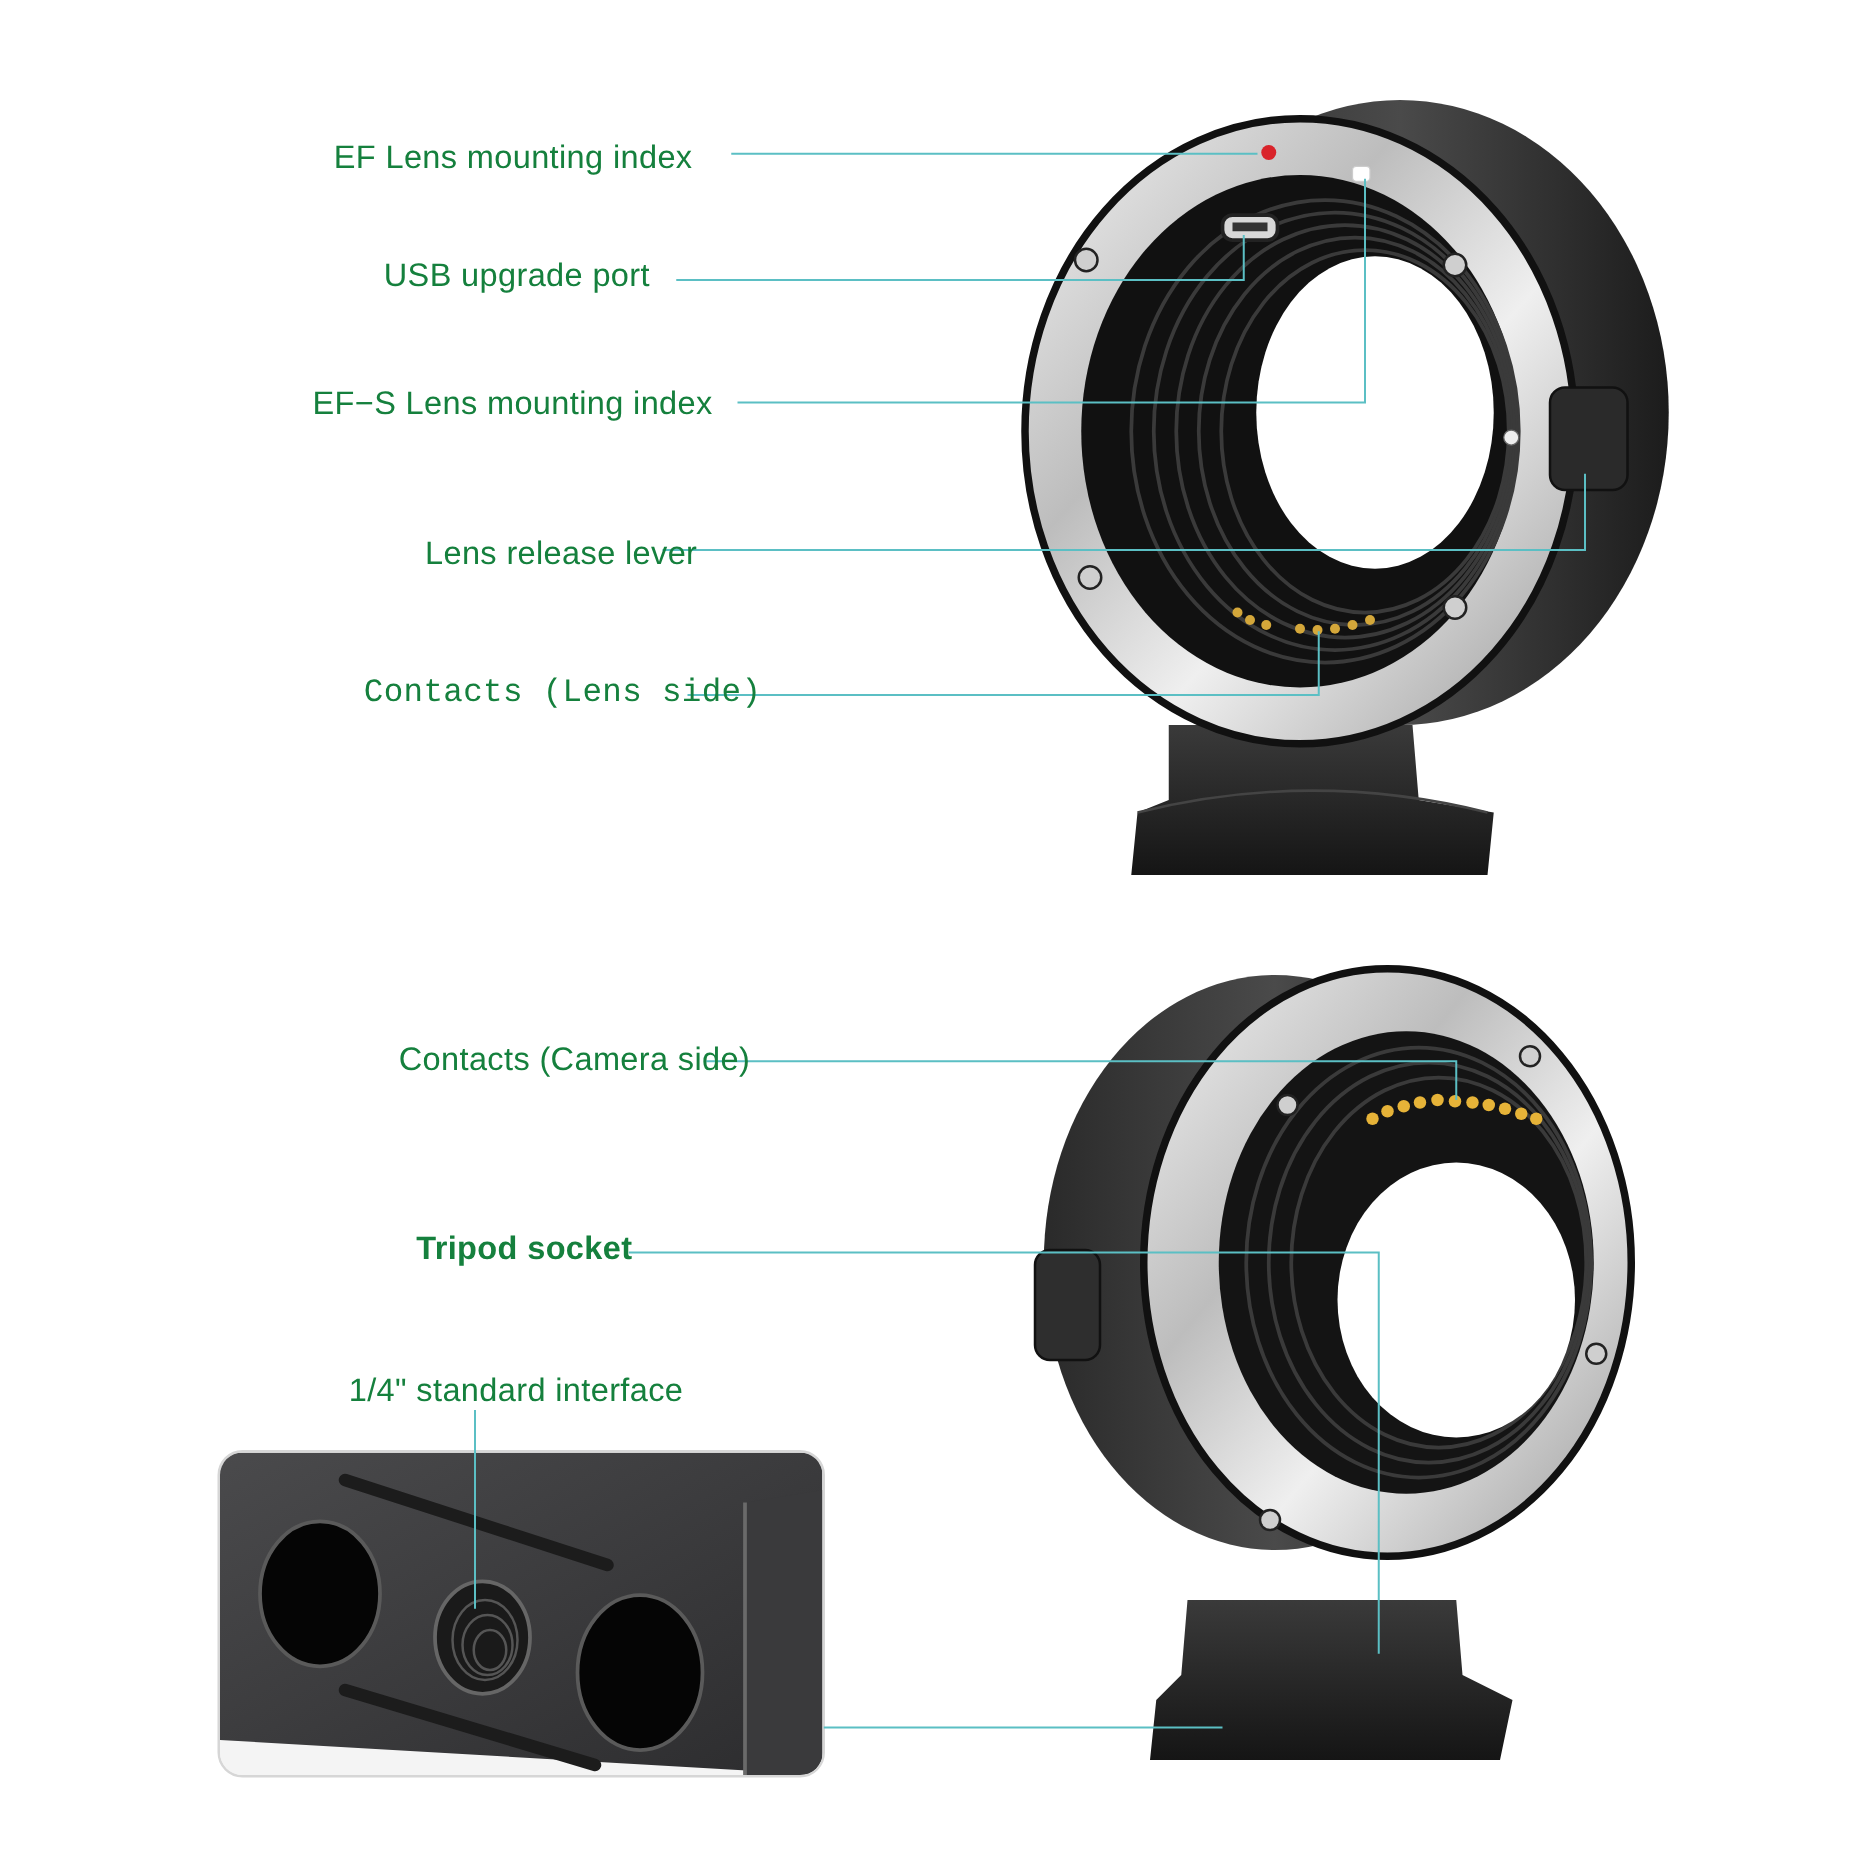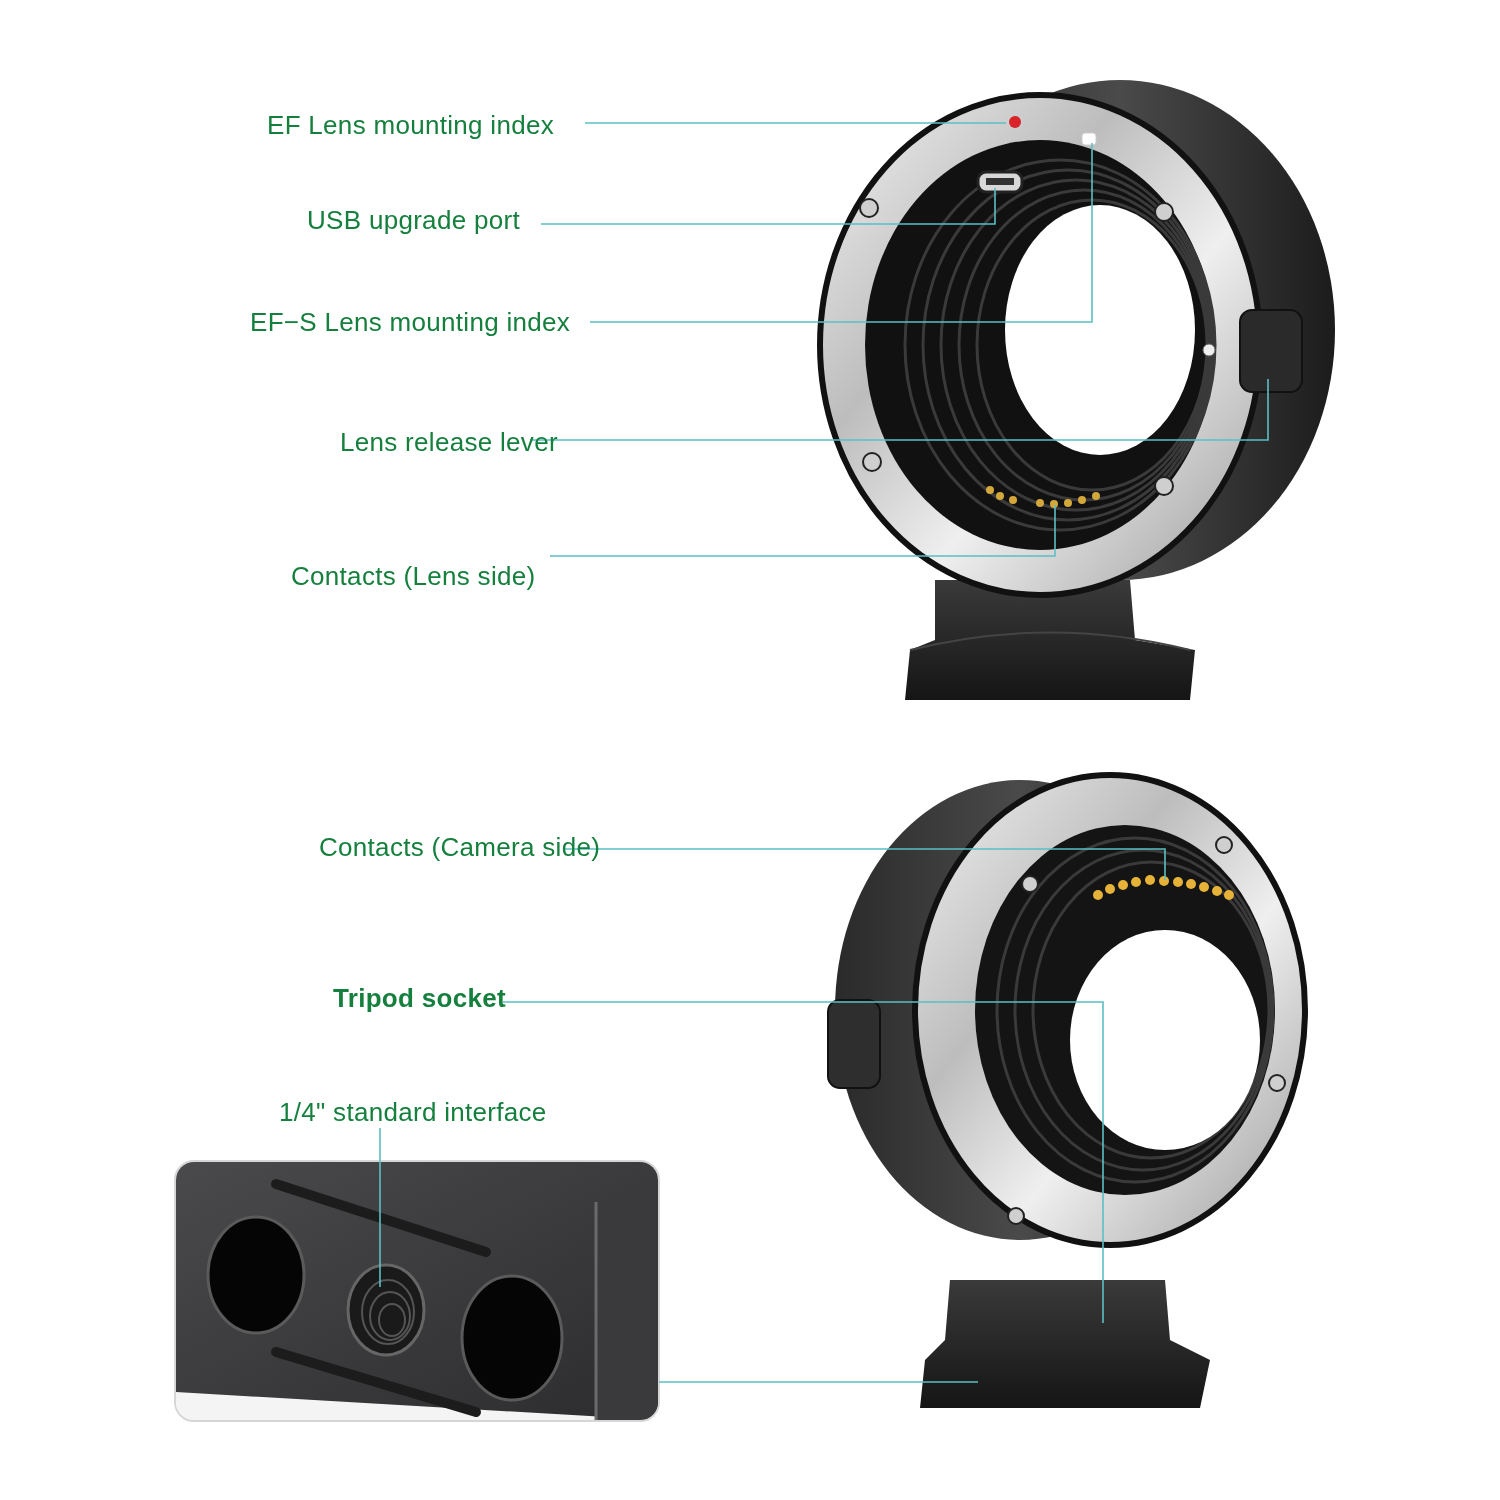--- a/index.html
+++ b/index.html
@@ -171,16 +171,16 @@
     <path d="M380 1128 V1287"></path>
 
     <path d="M659 1382 H978"></path>
   </g>
 </svg>
 
 <div class="label" style="left:267px; top:110px;">EF Lens mounting index</div>
 <div class="label" style="left:307px; top:205px;">USB upgrade port</div>
 <div class="label" style="left:250px; top:307px;">EF−S Lens mounting index</div>
 <div class="label" style="left:320px; top:427px;margin-left:20px;">Lens release lever</div>
-<div class="label" style="left:291px; top:561px;">Contacts (Lens side)</div>
+<div class="label" style="left:291px; top:539px;font-family:Liberation Mono, monospace;">Contacts (Lens side)</div>
 <div class="label" style="left:273px; top:832px;margin-left:46px;">Contacts (Camera side)</div>
 <div class="label" style="left:333px; top:983px;font-weight:bold;">Tripod socket</div>
 <div class="label" style="left:279px; top:1097px;">1/4" standard interface</div>
 
 </body></html>

